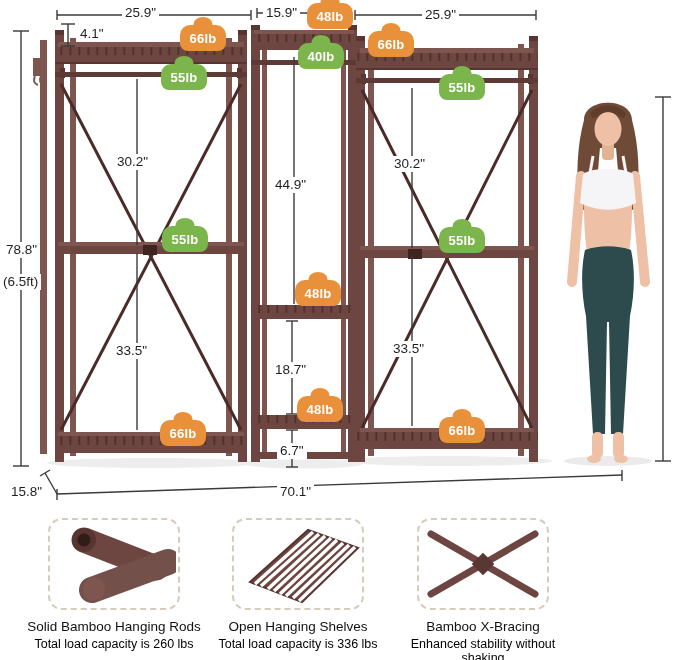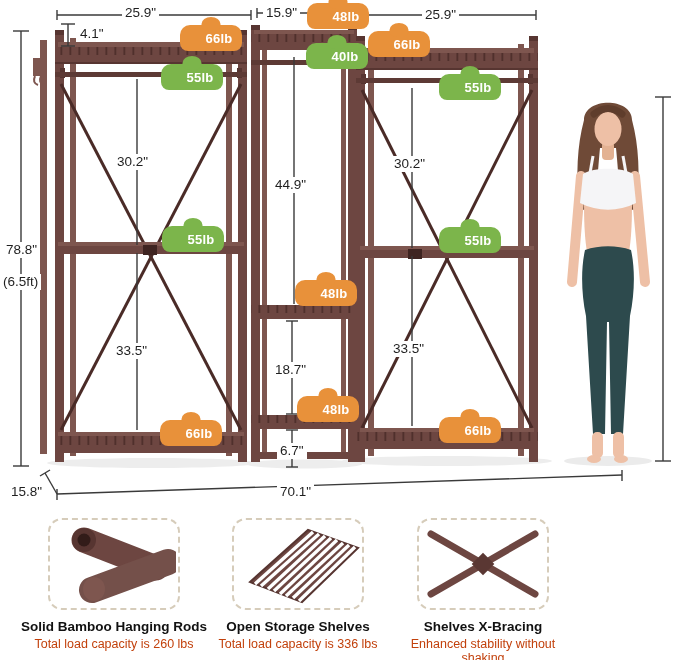--- a/index.html
+++ b/index.html
@@ -10,38 +10,38 @@
   
   .dim {
     position:absolute; z-index:4; font-size:13.5px; color:#1f1f1f;
     background:#fff; padding:0 3px; white-space:nowrap; line-height:1.15;
   }
 
   
   .wbadge {
     position:absolute; z-index:5; width:46px; height:26px; border-radius:10px 10px 8px 8px;
     display:flex; align-items:center; justify-content:center;
-    color:#fff; font-weight:bold; font-size:13px; letter-spacing:0.2px;padding-left:16px;
+    color:#fff; font-weight:bold; font-size:13px; letter-spacing:0.2px;
   }
   .wbadge::before {
     content:""; position:absolute; top:-8px; left:50%; transform:translateX(-50%);
     width:19px; height:14px; border-radius:50% 50% 40% 40%; background:inherit;
   }
   .wbadge.orange { background:#e8913a; }
   .wbadge.green  { background:#7cb54b; }
 
   
   .callout { position:absolute; top:518px; width:190px; text-align:center; z-index:2; }
   .callout .imgbox {
     width:132px; height:92px; margin:0 auto 9px; box-sizing:border-box;
     border:2px dashed #d6ccba; border-radius:14px; background:#fff;
     display:flex; align-items:center; justify-content:center;
   }
-  .callout h3 { margin:0 0 3px; font-size:13.5px; font-weight:bold; color:#111; }
-  .callout p  { margin:0; font-size:12.5px; color:#c2410c; }
+  .callout h3 { margin:0 0 3px; font-size:13.5px; font-weight:normal; color:#111; }
+  .callout p  { margin:0; font-size:12.5px; color:#000000; }
 </style>
 </head>
 <body>
 
 <div class="stage">
 
   <svg width="679" height="660" viewBox="0 0 679 660">
     <defs>
       <pattern id="slats" width="9" height="12" patternUnits="userSpaceOnUse">
         <rect width="9" height="12" fill="#6d4641"></rect>
@@ -222,21 +222,21 @@
   <span class="dim" style="left:272px;top:362px">18.7"</span>
   <span class="dim" style="left:390px;top:341px">33.5"</span>
   <span class="dim" style="left:277px;top:443px">6.7"</span>
   <span class="dim" style="left:277px;top:484px">70.1"</span>
   <span class="dim" style="left:8px;top:484px">15.8"</span>
   <span class="dim" style="left:680px;top:264px">5.6ft</span>
 
   <div class="wbadge orange" style="left:180px;top:25px">66lb</div>
   <div class="wbadge orange" style="left:307px;top:3px">48lb</div>
   <div class="wbadge orange" style="left:368px;top:31px">66lb</div>
-  <div class="wbadge green" style="left:306px;top:43px">40lb</div>
+  <div class="wbadge green" style="left:298px;top:43px">40lb</div>
   <div class="wbadge green" style="left:161px;top:64px">55lb</div>
   <div class="wbadge green" style="left:439px;top:74px">55lb</div>
   <div class="wbadge green" style="left:162px;top:226px">55lb</div>
   <div class="wbadge green" style="left:439px;top:227px">55lb</div>
   <div class="wbadge orange" style="left:295px;top:280px">48lb</div>
   <div class="wbadge orange" style="left:297px;top:396px">48lb</div>
   <div class="wbadge orange" style="left:160px;top:420px">66lb</div>
   <div class="wbadge orange" style="left:439px;top:417px">66lb</div>
 
   <div class="callout" style="left:19px">
@@ -262,29 +262,29 @@
           <line x1="83" y1="12" x2="25" y2="64"></line>
           <line x1="89" y1="14" x2="32" y2="67"></line>
           <line x1="95" y1="16" x2="38" y2="69"></line>
           <line x1="101" y1="18" x2="44" y2="72"></line>
           <line x1="107" y1="21" x2="50" y2="74"></line>
           <line x1="113" y1="23" x2="57" y2="76"></line>
           <line x1="119" y1="25" x2="63" y2="79"></line>
         </g>
       </svg>
     </div>
-    <h3>Open Storage Shelves</h3>
+    <h3>Open Hanging Shelves</h3>
     <p>Total load capacity is 336 lbs</p>
   </div>
 
   <div class="callout" style="left:388px">
     <div class="imgbox">
       <svg width="124" height="84" viewBox="0 0 124 84">
         <line x1="10" y1="12" x2="114" y2="72" stroke="#6d4641" stroke-width="7" stroke-linecap="round"></line>
         <line x1="114" y1="12" x2="10" y2="72" stroke="#6d4641" stroke-width="7" stroke-linecap="round"></line>
         <rect x="54" y="34" width="16" height="16" fill="#5a3733" transform="rotate(45 62 42)"></rect>
       </svg>
     </div>
-    <h3>Shelves X-Bracing</h3>
+    <h3>Bamboo X-Bracing</h3>
     <p>Enhanced stability without shaking</p>
   </div>
 
 </div>
 
 </body></html>

